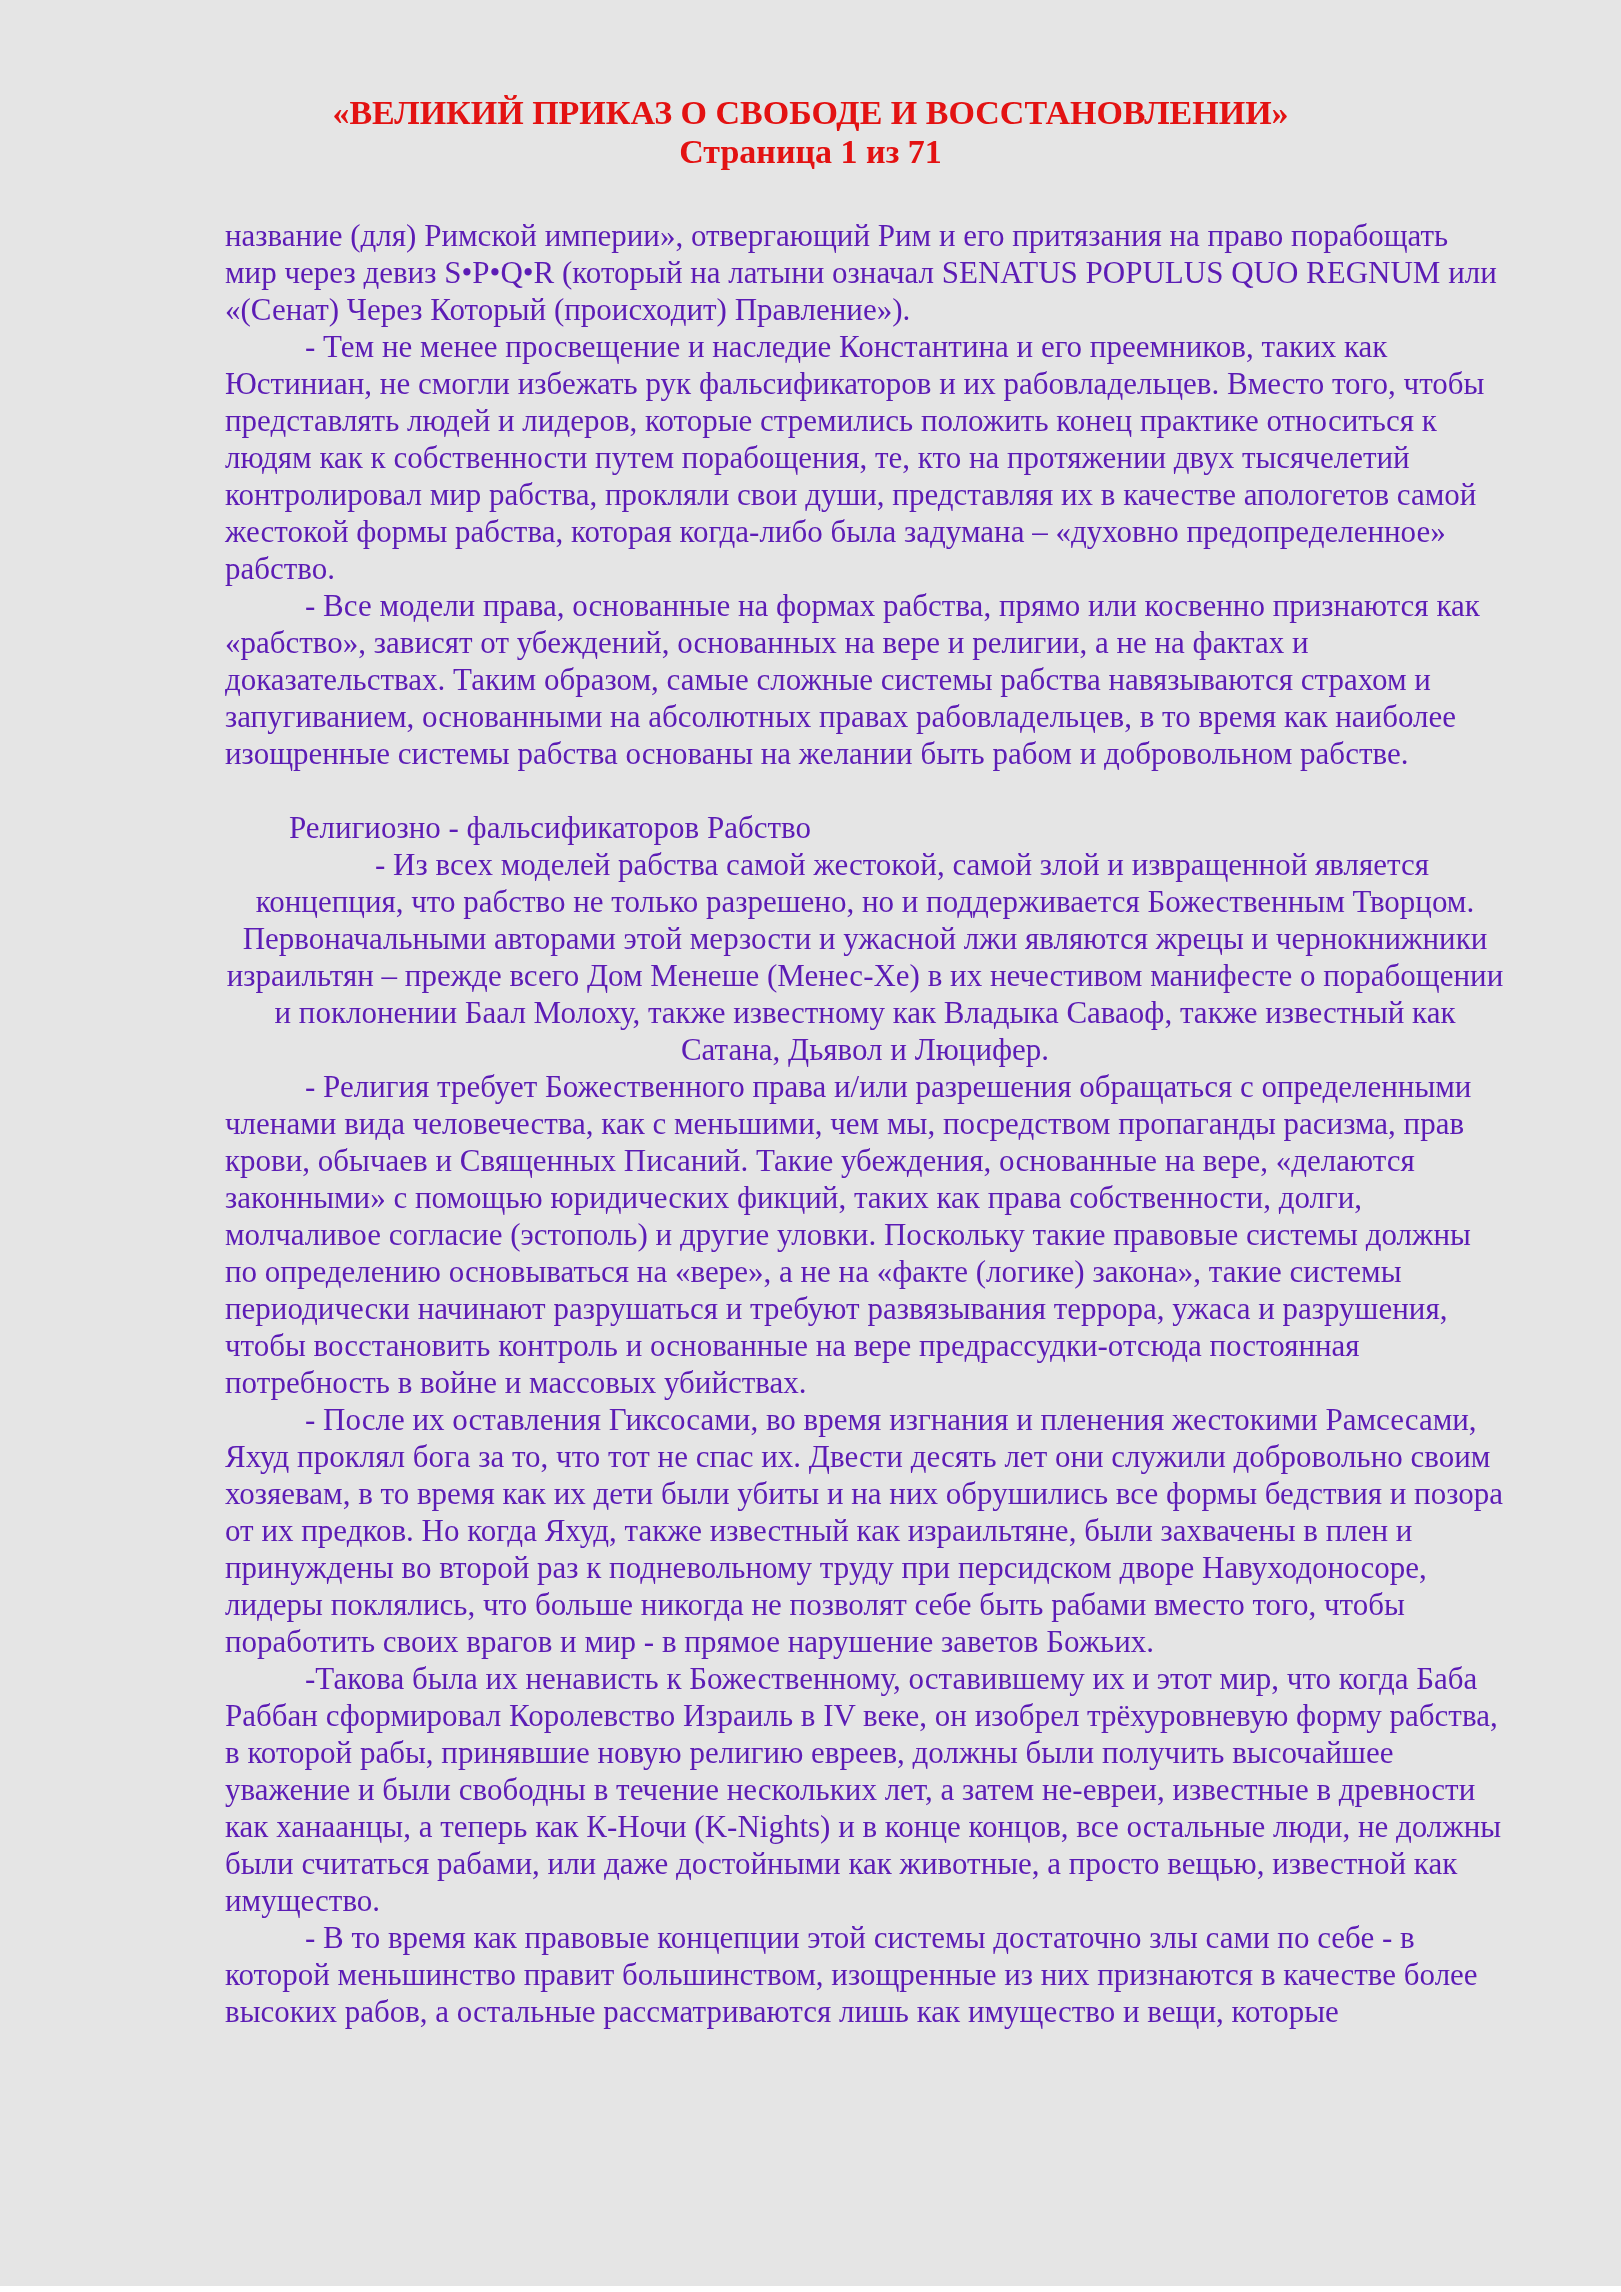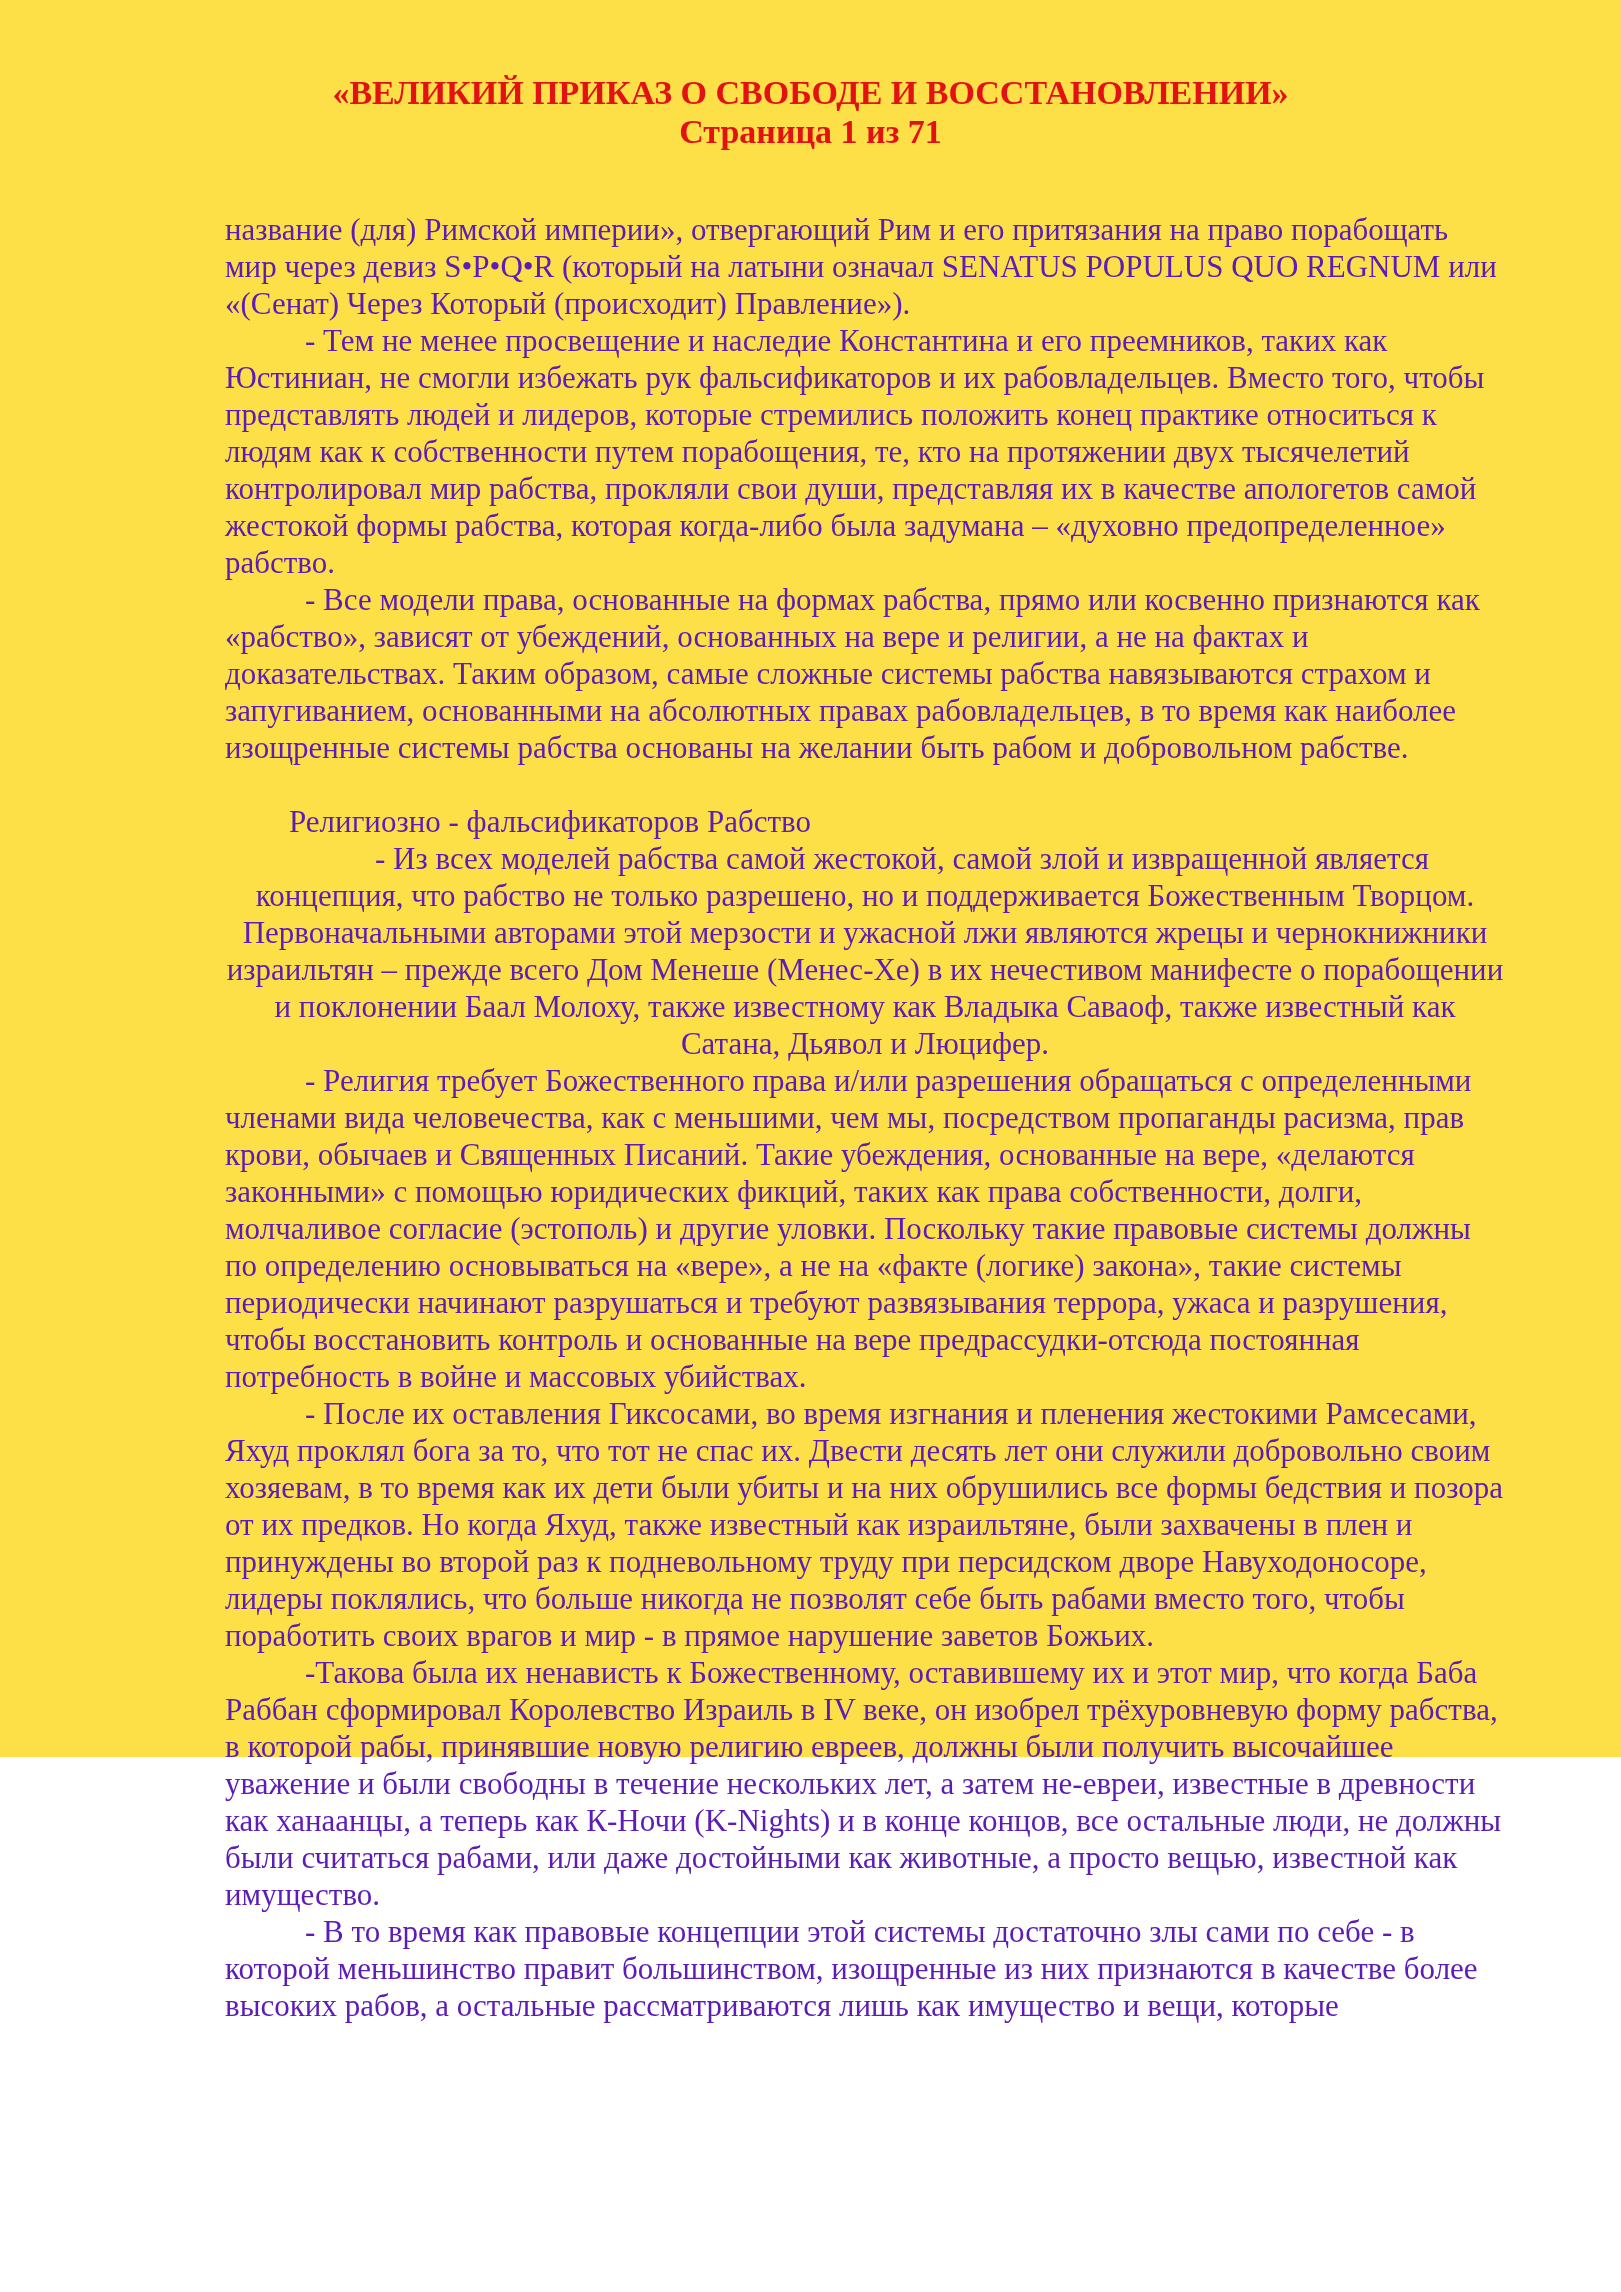--- a/index.html
+++ b/index.html
@@ -9,34 +9,34 @@
   }
   body {
     width: 1621px;
     height: 2293px;
     overflow: hidden;
     font-family: "Liberation Serif", serif;
   }
   .page {
     box-sizing: border-box;
     width: 1621px;
-    height: 1757px;
-    padding-top: 73px;
-    background: #fde047;
+    height: 2286px;
+    padding-top: 93px;
+    background: #e5e5e5;
   }
   .doc-title, .doc-subtitle {
     margin: 0;
     text-align: center;
     font-weight: bold;
     font-size: 34px;
     line-height: 39px;
     color: var(--title-red, #e31212);
   }
   .doc-body {
-    margin-top: 60px;
+    margin-top: 46px;
     padding-left: 225px;
     padding-right: 116px;
     color: var(--body-violet, #5c1cb5);
     font-size: 31px;
     line-height: 37px;
   }
   .doc-body p {
     margin: 0;
     text-indent: 80px;
   }

